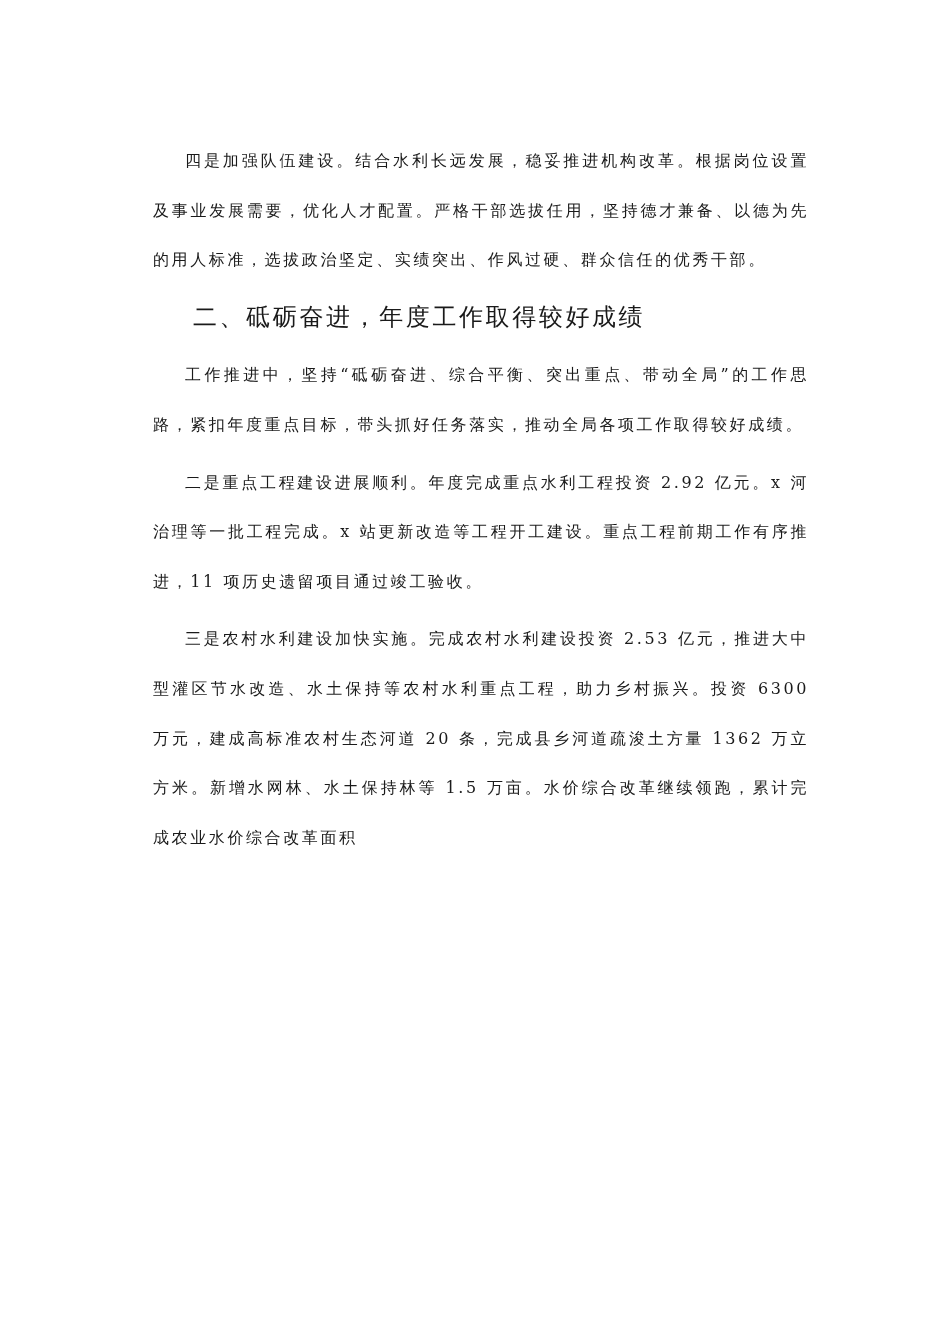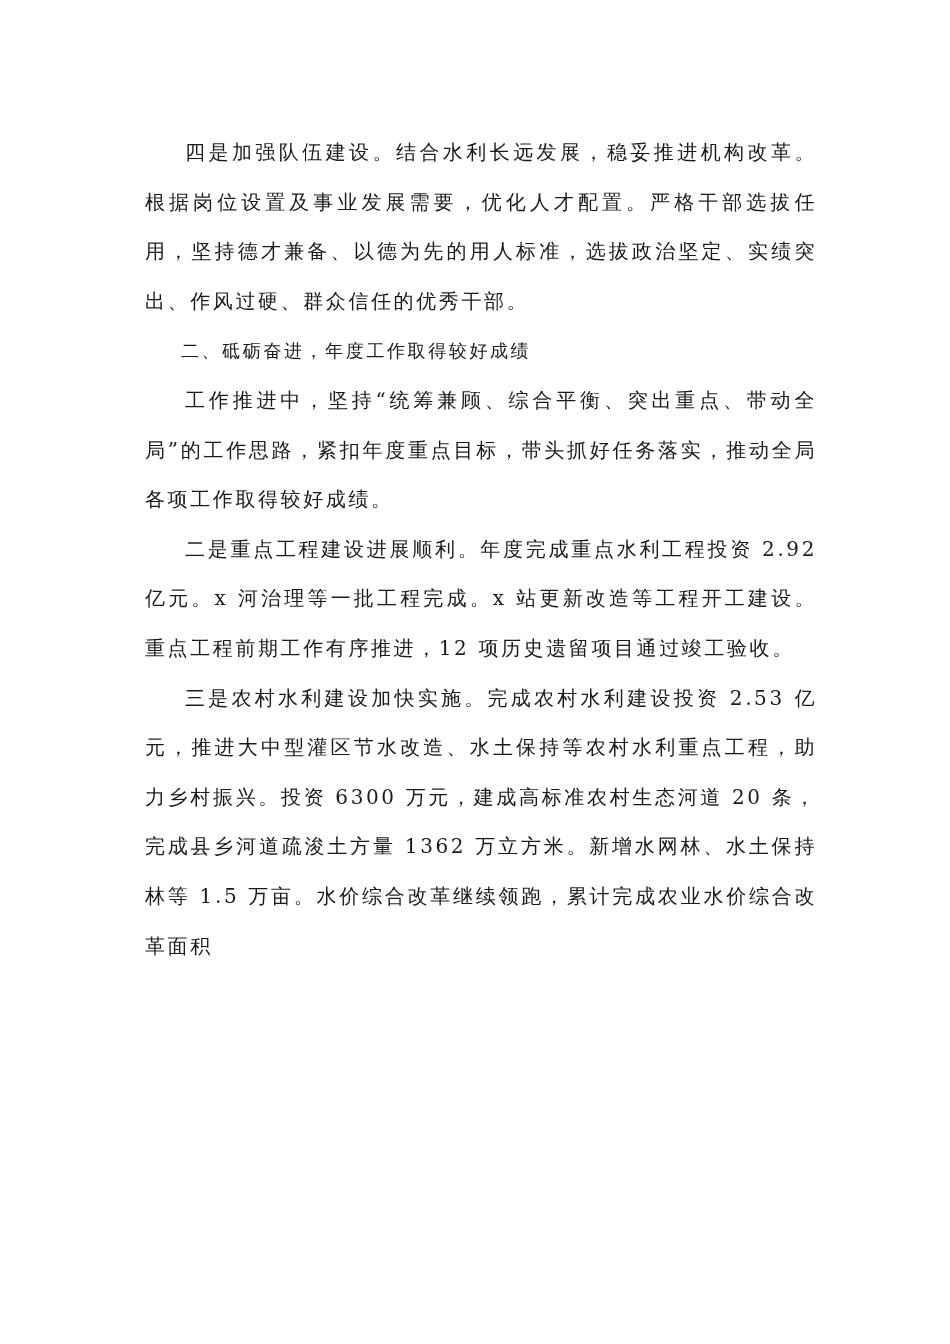--- a/index.html
+++ b/index.html
@@ -15,39 +15,39 @@
       font-family: "DejaVu Serif", "Liberation Serif", serif;
       color: #1a1a1a;
     }
     .page {
       position: absolute;
       left: 145px;
       top: 128px;
       width: 672px;
     }
     .para {
-      margin: 0;
-      font-size: 20px;
+      margin: 8px;
+      font-size: 16px;
       line-height: 49.6px;
       text-align: justify;
       text-justify: inter-character;
       letter-spacing: 2.6px;
       text-indent: 2em;
       word-break: break-all;
     }
     .heading {
       margin: 0;
-      font-size: 18px;
+      font-size: 24px;
       line-height: 49.6px;
       letter-spacing: 2.6px;
       text-indent: 2em;
     }
   </style>
 </head>
 <body>
 
 <div class="page">
   <p class="para">四是加强队伍建设。结合水利长远发展，稳妥推进机构改革。根据岗位设置及事业发展需要，优化人才配置。严格干部选拔任用，坚持德才兼备、以德为先的用人标准，选拔政治坚定、实绩突出、作风过硬、群众信任的优秀干部。</p>
   <p class="heading">二、砥砺奋进，年度工作取得较好成绩</p>
-  <p class="para">工作推进中，坚持“统筹兼顾、综合平衡、突出重点、带动全局”的工作思路，紧扣年度重点目标，带头抓好任务落实，推动全局各项工作取得较好成绩。</p>
-  <p class="para">二是重点工程建设进展顺利。年度完成重点水利工程投资 2.92 亿元。x 河治理等一批工程完成。x 站更新改造等工程开工建设。重点工程前期工作有序推进，12 项历史遗留项目通过竣工验收。</p>
+  <p class="para">工作推进中，坚持“砥砺奋进、综合平衡、突出重点、带动全局”的工作思路，紧扣年度重点目标，带头抓好任务落实，推动全局各项工作取得较好成绩。</p>
+  <p class="para">二是重点工程建设进展顺利。年度完成重点水利工程投资 2.92 亿元。x 河治理等一批工程完成。x 站更新改造等工程开工建设。重点工程前期工作有序推进，11 项历史遗留项目通过竣工验收。</p>
   <p class="para">三是农村水利建设加快实施。完成农村水利建设投资 2.53 亿元，推进大中型灌区节水改造、水土保持等农村水利重点工程，助力乡村振兴。投资 6300 万元，建成高标准农村生态河道 20 条，完成县乡河道疏浚土方量 1362 万立方米。新增水网林、水土保持林等 1.5 万亩。水价综合改革继续领跑，累计完成农业水价综合改革面积</p>
 </div>
 
 </body></html>

